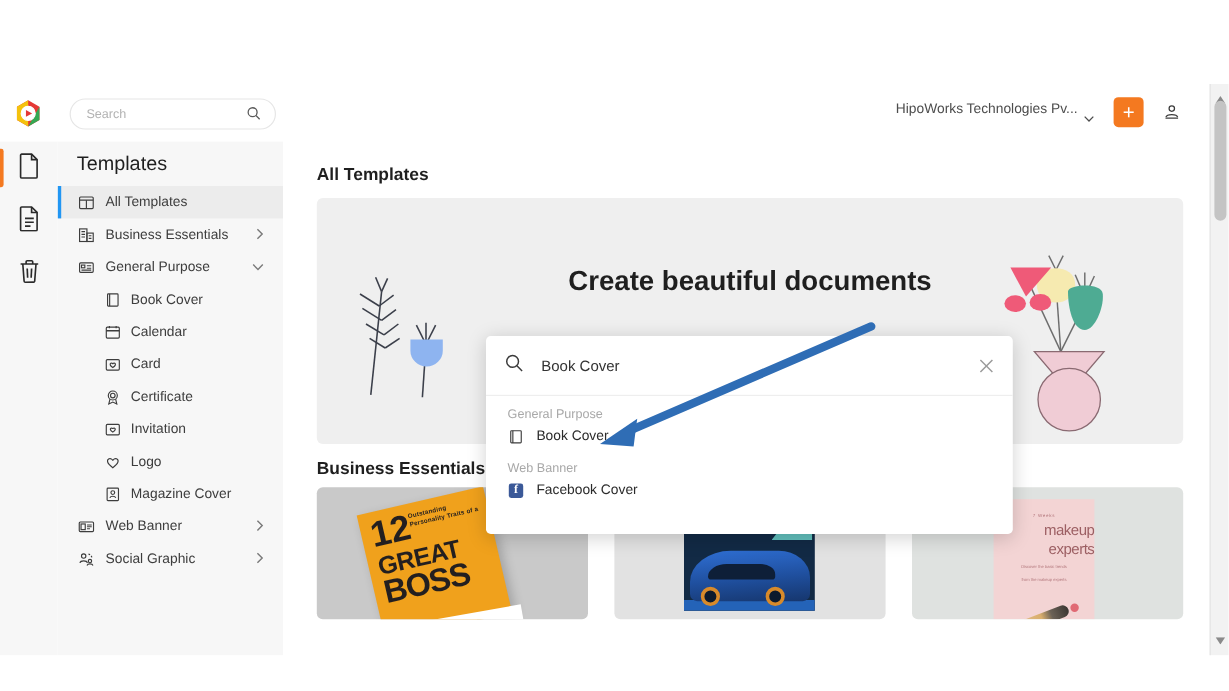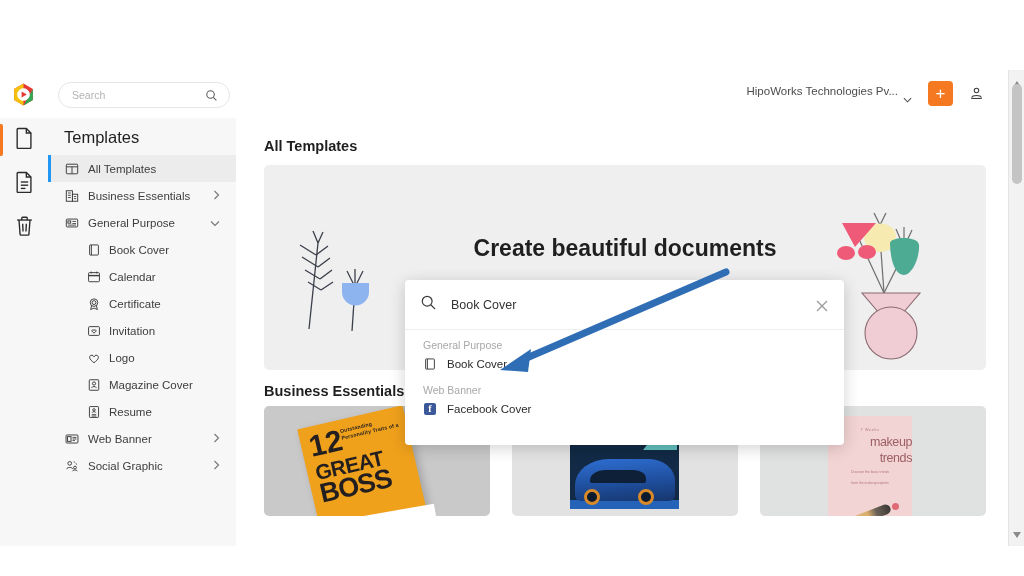--- a/index.html
+++ b/index.html
@@ -135,21 +135,21 @@
   }
   .hero {
     position: absolute; left: 28px; top: 47px;
     width: 722px; height: 205px;
     background: #efefef; border-radius: 5px;
     overflow: hidden;
   }
   .hero-h {
     position: absolute; left: 0; right: 0; top: 56px;
     text-align: center;
-    font-size: 23px; font-weight: bold; color: #1f1f1f; margin-top: 14px;
+    font-size: 23px; font-weight: bold; color: #1f1f1f;
   }
   .illo-left { position: absolute; left: 28px; top: 60px; }
   .illo-right { position: absolute; right: 42px; top: 10px; }
 
   .sec-title2 {
     position: absolute; left: 28px; top: 265px;
     font-size: 14.5px; font-weight: bold; color: #1f1f1f;
   }
 
   .cards {
@@ -439,20 +439,29 @@
                 <line x1="1.8" y1="6.4" x2="14.2" y2="6.4" stroke="#3d3d3d" stroke-width="1.6"></line>
                 <line x1="4.8" y1="1.8" x2="4.8" y2="4" stroke="#3d3d3d" stroke-width="1.1"></line>
                 <line x1="11.2" y1="1.8" x2="11.2" y2="4" stroke="#3d3d3d" stroke-width="1.1"></line>
               </svg>
             </span>
             <span>Calendar</span>
           </div>
           <div class="sb-item sub">
             <span class="ico">
               <svg width="14" height="14" viewBox="0 0 16 16">
+                <rect x="1.8" y="3" width="12.4" height="10" rx="1" fill="none" stroke="#3d3d3d" stroke-width="1.1"></rect>
+                <path d="M8 10.6 C5.2 8.8 5 7.3 6.1 6.6 C7 6 8 6.9 8 7.4 C8 6.9 9 6 9.9 6.6 C11 7.3 10.8 8.8 8 10.6 Z" fill="none" stroke="#3d3d3d" stroke-width="1.1"></path>
+              </svg>
+            </span>
+            <span>Card</span>
+          </div>
+          <div class="sb-item sub">
+            <span class="ico">
+              <svg width="14" height="14" viewBox="0 0 16 16">
                 <circle cx="8" cy="6.4" r="4.3" fill="none" stroke="#3d3d3d" stroke-width="1.1"></circle>
                 <circle cx="8" cy="6.4" r="2.2" fill="none" stroke="#3d3d3d" stroke-width="1.1"></circle>
                 <path d="M5.3 9.8 L4.2 14.4 L8 12.6 L11.8 14.4 L10.7 9.8" fill="none" stroke="#3d3d3d" stroke-width="1.1"></path>
               </svg>
             </span>
             <span>Certificate</span>
           </div>
           <div class="sb-item sub">
             <span class="ico">
               <svg width="14" height="14" viewBox="0 0 16 16">
@@ -472,32 +481,20 @@
           </div>
           <div class="sb-item sub">
             <span class="ico">
               <svg width="14" height="14" viewBox="0 0 16 16">
                 <rect x="2.6" y="2" width="10.8" height="12" rx="0.8" fill="none" stroke="#3d3d3d" stroke-width="1.1"></rect>
                 <circle cx="8" cy="6.3" r="1.8" fill="none" stroke="#3d3d3d" stroke-width="1.1"></circle>
                 <path d="M5.2 11.3 c0.7 -2.1 4.9 -2.1 5.6 0" fill="none" stroke="#3d3d3d" stroke-width="1.1"></path>
               </svg>
             </span>
             <span>Magazine Cover</span>
-          </div>
-          <div class="sb-item sub">
-            <span class="ico">
-              <svg width="14" height="14" viewBox="0 0 16 16">
-                <rect x="2.8" y="1.8" width="10.4" height="12.4" rx="0.8" fill="none" stroke="#3d3d3d" stroke-width="1.1"></rect>
-                <circle cx="8" cy="5.6" r="1.4" fill="none" stroke="#3d3d3d" stroke-width="1.1"></circle>
-                <path d="M5.8 8.8 c0.6 -1.6 3.8 -1.6 4.4 0" fill="none" stroke="#3d3d3d" stroke-width="1.1"></path>
-                <line x1="5.4" y1="11" x2="10.6" y2="11" stroke="#3d3d3d"></line>
-                <line x1="5.4" y1="12.6" x2="10.6" y2="12.6" stroke="#3d3d3d"></line>
-              </svg>
-            </span>
-            <span>Resume</span>
           </div>
           <div class="sb-item">
             <span class="ico">
               <svg width="14" height="14" viewBox="0 0 16 16">
                 <rect x="1.2" y="3.4" width="13.6" height="9.2" rx="1" fill="none" stroke="#3d3d3d" stroke-width="1.1"></rect>
                 <rect x="2.9" y="5.3" width="4" height="5.4" fill="none" stroke="#3d3d3d" stroke-width="1.1"></rect>
                 <line x1="8.6" y1="6.2" x2="13.1" y2="6.2" stroke="#3d3d3d"></line>
                 <line x1="8.6" y1="8" x2="13.1" y2="8" stroke="#3d3d3d"></line>
                 <line x1="8.6" y1="9.8" x2="11.4" y2="9.8" stroke="#3d3d3d"></line>
               </svg>
@@ -604,21 +601,21 @@
             <div class="glass"></div>
             <div class="wh1"></div>
             <div class="wh2"></div>
           </div>
         </div>
 
         <div class="card c3">
           <div class="mk">
             <div class="h1">7 Weeks</div>
             <div class="h2">makeup</div>
-            <div class="h2">trends</div>
+            <div class="h2">experts</div>
             <div class="h3">Discover the basic trends</div>
             <div class="h3">from the makeup experts</div>
             <div class="brush"></div>
             <div class="dot"></div>
           </div>
         </div>
 
       </div>
     </div>
   </div>

